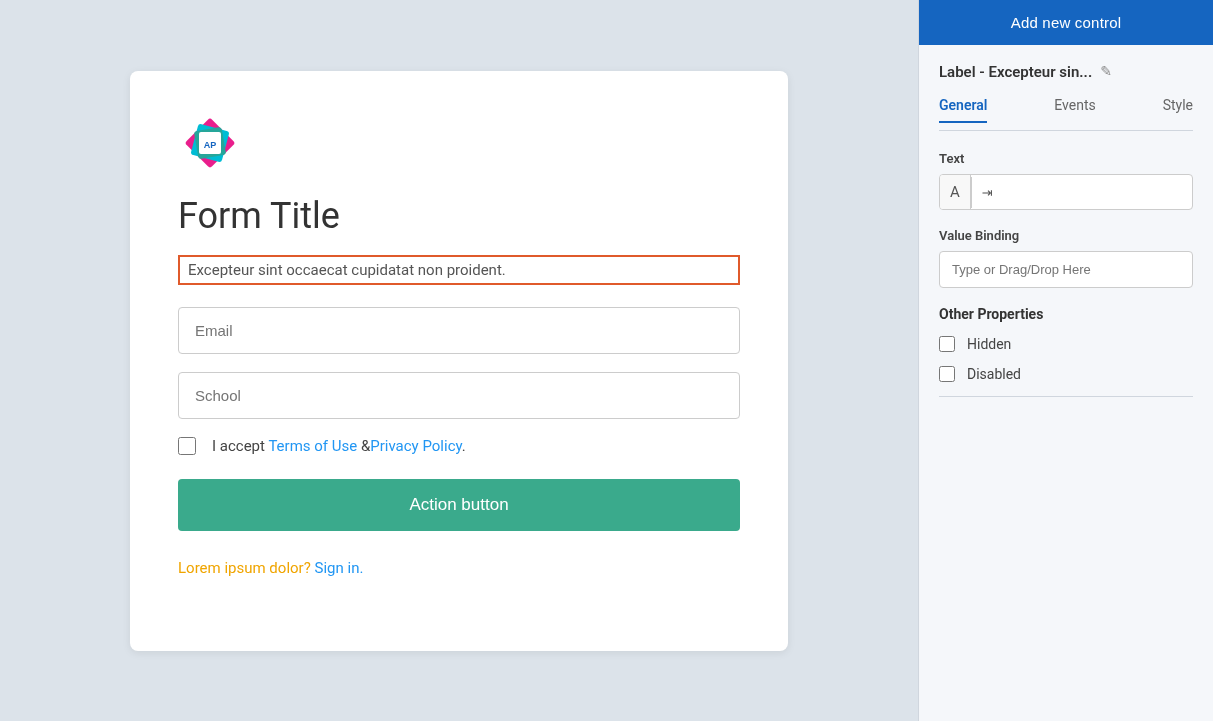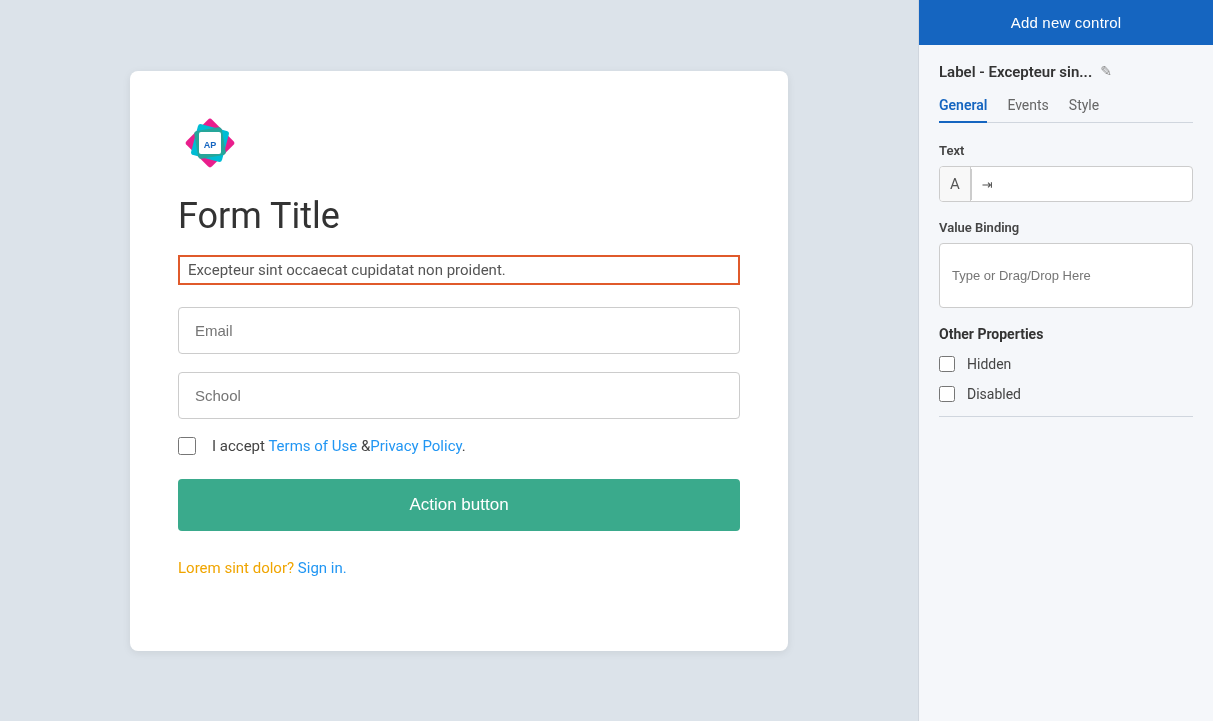--- a/index.html
+++ b/index.html
@@ -170,21 +170,22 @@
       cursor: pointer;
       font-size: 14px;
     }
 
     
     .panel-tabs {
       display: flex;
       gap: 20px;
       margin-bottom: 20px;
       border-bottom: 1px solid #d0d6de;
-      padding-bottom: 0;
+      padding-bottom: 8px;
+      justify-content: space-between;
     }
     .panel-tab {
       font-size: 14px;
       padding-bottom: 8px;
       cursor: pointer;
       color: #666;
       border-bottom: 2px solid transparent;
       margin-bottom: -1px;
     }
     .panel-tab.active {
@@ -233,21 +234,21 @@
       cursor: pointer;
       font-size: 13px;
       border-left: 1px solid #ccc;
     }
 
     
     .value-binding-input {
       width: 100%;
       border: 1px solid #ccc;
       border-radius: 4px;
-      padding: 24px 12px;
+      padding: 10px 12px;
       font-size: 13px;
       color: #999;
       background: #fff;
       margin-bottom: 18px;
       outline: none;
     }
 
     
     .other-props-label {
       font-size: 14px;
@@ -312,21 +313,21 @@
     <div class="checkbox-row">
       <input type="checkbox" style="">
       <span class="checkbox-label">
         <span>I accept </span><a href="#">Terms of Use</a><span> &amp;</span><a href="#">Privacy Policy</a><span>.</span>
       </span>
     </div>
 
     <button class="action-btn">Action button</button>
 
     <div class="bottom-text">
-      <span style="color:#f0a500;">Lorem sint dolor?</span>
+      <span style="color:#f0a500;">Lorem ipsum dolor?</span>
       <a href="#">Sign in.</a>
     </div>
 
   </div>
 </div>
 
 <div class="right-panel">
 
   <button class="add-control-btn">Add new control</button>
 

